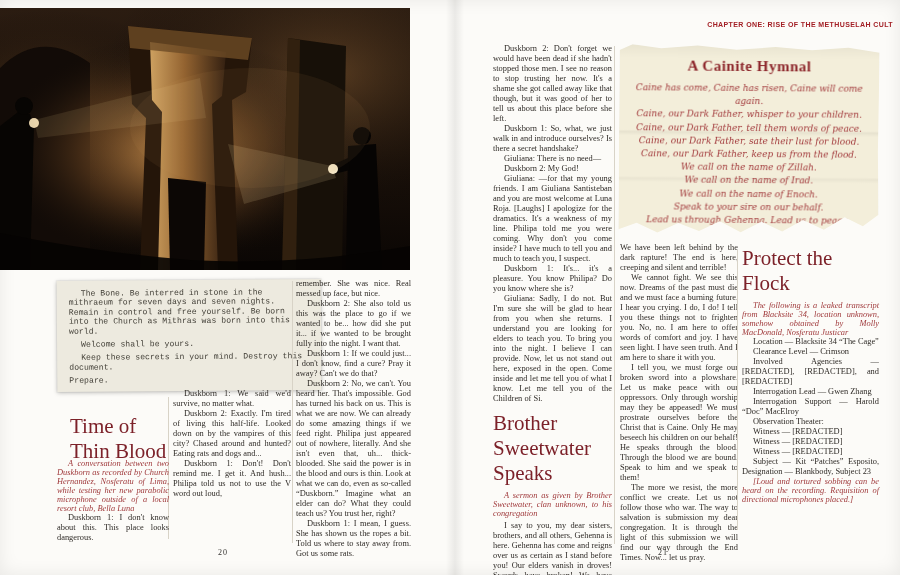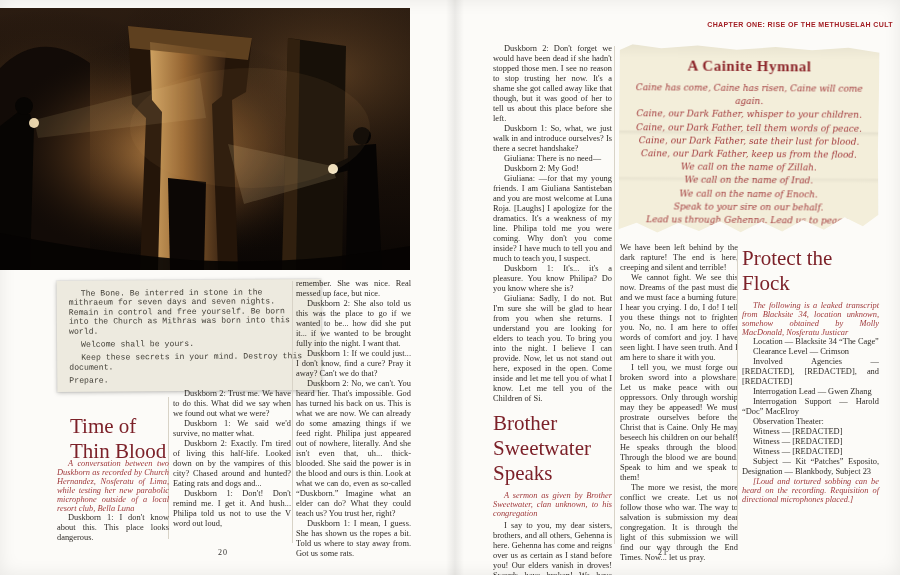--- a/index.html
+++ b/index.html
@@ -145,21 +145,20 @@
   <div class="vrule" style="left:168px; top:397px; height:142px;"></div>
   <div class="vrule" style="left:292px; top:281px; height:262px;"></div>
 
   <h2 class="red-heading" style="left:57px; top:401px; width:100px;">Time of Thin Blood</h2>
   <p class="intro abs" style="left:57px; top:459px; width:112px;">A conversation between two Duskborn as recorded by Church Hernandez, Nosferatu of Lima, while testing her new parabolic microphone outside of a local resort club, Bella Luna</p>
   <div class="col" style="left:57px; top:513px; width:112px;">
       <p><b>Duskborn 1: </b>I don't know about this. This place looks dangerous.</p>
     </div>
 
   <div class="col" style="left:173px; top:389px; width:118px;">
-      <p><b>Duskborn 2: </b>Trust me. We have to do this. What did we say when we found out what we were?</p>
       <p><b>Duskborn 1: </b>We said we'd survive, no matter what.</p>
       <p><b>Duskborn 2: </b>Exactly. I'm tired of living this half-life. Looked down on by the vampires of this city? Chased around and hunted? Eating rats and dogs and...</p>
       <p><b>Duskborn 1: </b>Don't! Don't remind me. I get it. And hush... Philipa told us not to use the V word out loud,</p>
     </div>
 
   <div class="col" style="left:296px; top:279px; width:115px;">
       <p class="flush">remember. She was nice. Real messed up face, but nice.</p>
       <p><b>Duskborn 2: </b>She also told us this was the place to go if we wanted to be... how did she put it... if we wanted to be brought fully into the night. I want that.</p>
       <p><b>Duskborn 1: </b>If we could just... I don't know, find a cure? Pray it away? Can't we do that?</p>
       <p><b>Duskborn 2: </b>No, we can't. You heard her. That's impossible. God has turned his back on us. This is what we are now. We can already do some amazing things if we feed right. Philipa just appeared out of nowhere, literally. And she isn't even that, uh... thick-blooded. She said the power is in the blood and ours is thin. Look at what we can do, even as so-called “Duskborn.” Imagine what an elder can do? What they could teach us? You trust her, right?</p>

